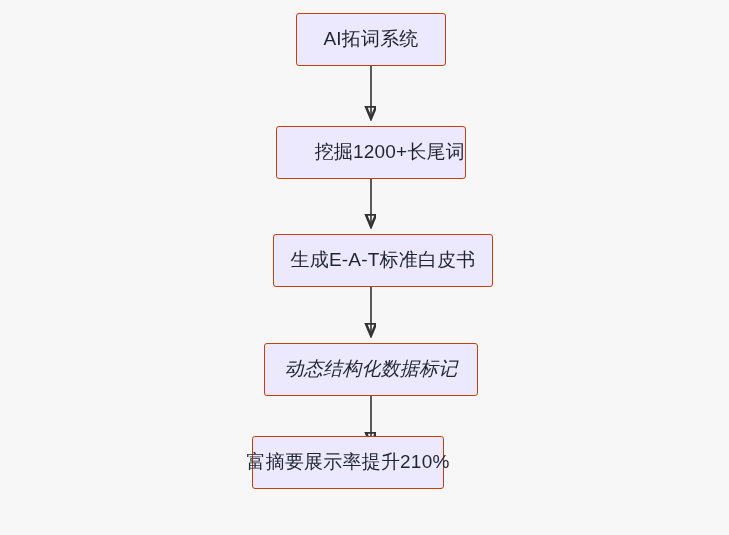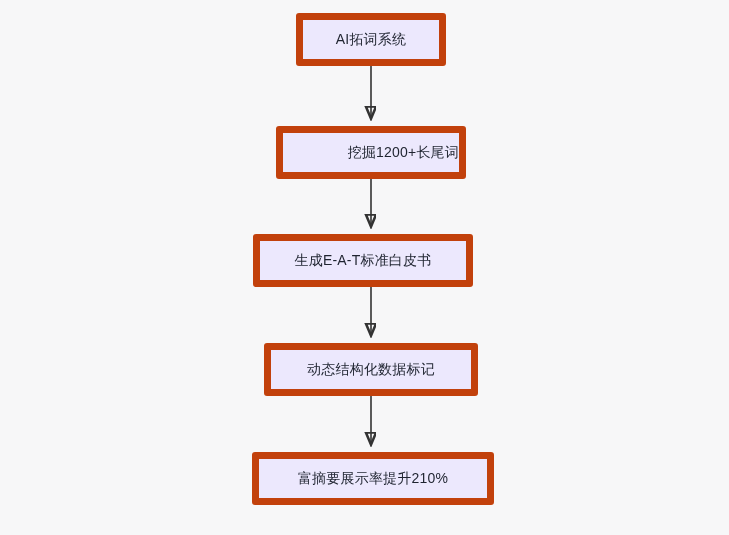--- a/index.html
+++ b/index.html
@@ -18,24 +18,24 @@
     width: 729px;
     height: 535px;
   }
   .node {
     position: absolute;
     box-sizing: border-box;
     display: flex;
     align-items: center;
     justify-content: center;
     background: #ece8fd;
-    border: 7px solid #c2410c;
+    border: 1px solid #c2410c;
     border-radius: 3px;
     color: #1f2430;
-    font-size: 14px;
+    font-size: 19px;
     line-height: 1.2;
     letter-spacing: 0.2px;
     white-space: nowrap;
   }
   .edge {
     position: absolute;
     left: 0;
     top: 0;
     width: 729px;
     height: 535px;
@@ -65,25 +65,25 @@
   </svg>
 
   <div class="node" style="left:296px; top:13px; width:150px; height:53px;">
     <span>AI拓词系统</span>
   </div>
 
   <div class="node" style="left:276px; top:126px; width:190px; height:53px;justify-content:flex-end;">
     <span>挖掘1200+长尾词</span>
   </div>
 
-  <div class="node" style="left:253px; top:234px; width:220px; height:53px;">
+  <div class="node" style="left:273px; top:234px; width:220px; height:53px;">
     <span>生成E-A-T标准白皮书</span>
   </div>
 
-  <div class="node" style="left:264px; top:343px; width:214px; height:53px;">
+  <div class="node" style="left:264px; top:343px; width:214px; height:53px;font-style:italic;">
     <span>动态结构化数据标记</span>
   </div>
 
-  <div class="node" style="left:252px; top:452px; width:242px; height:53px;">
+  <div class="node" style="left:252px; top:436px; width:192px; height:53px;">
     <span>富摘要展示率提升210%</span>
   </div>
 
 </div>
 
 </body></html>

